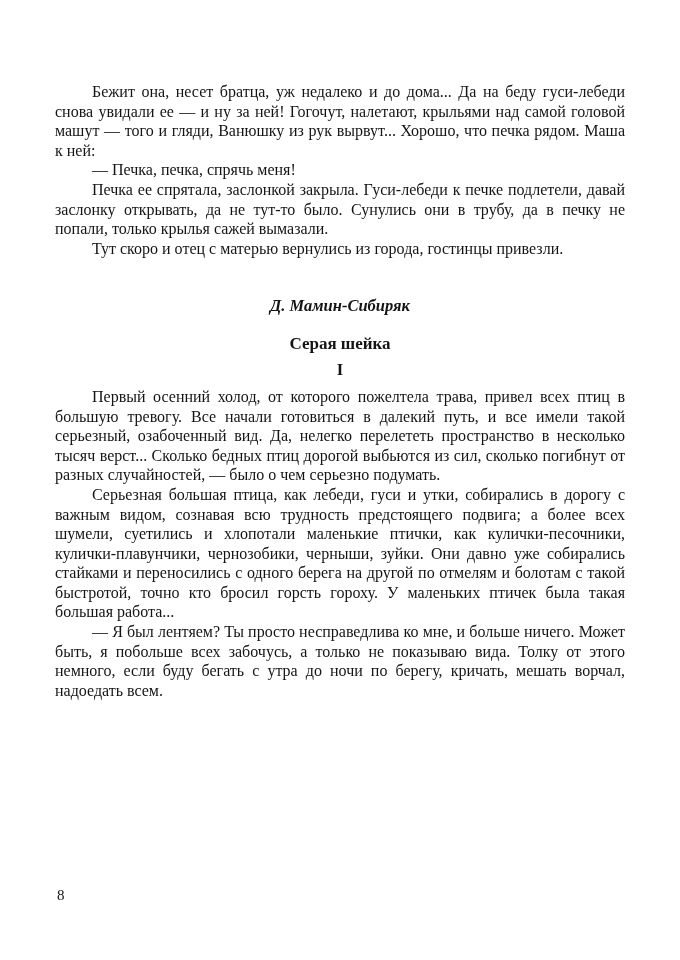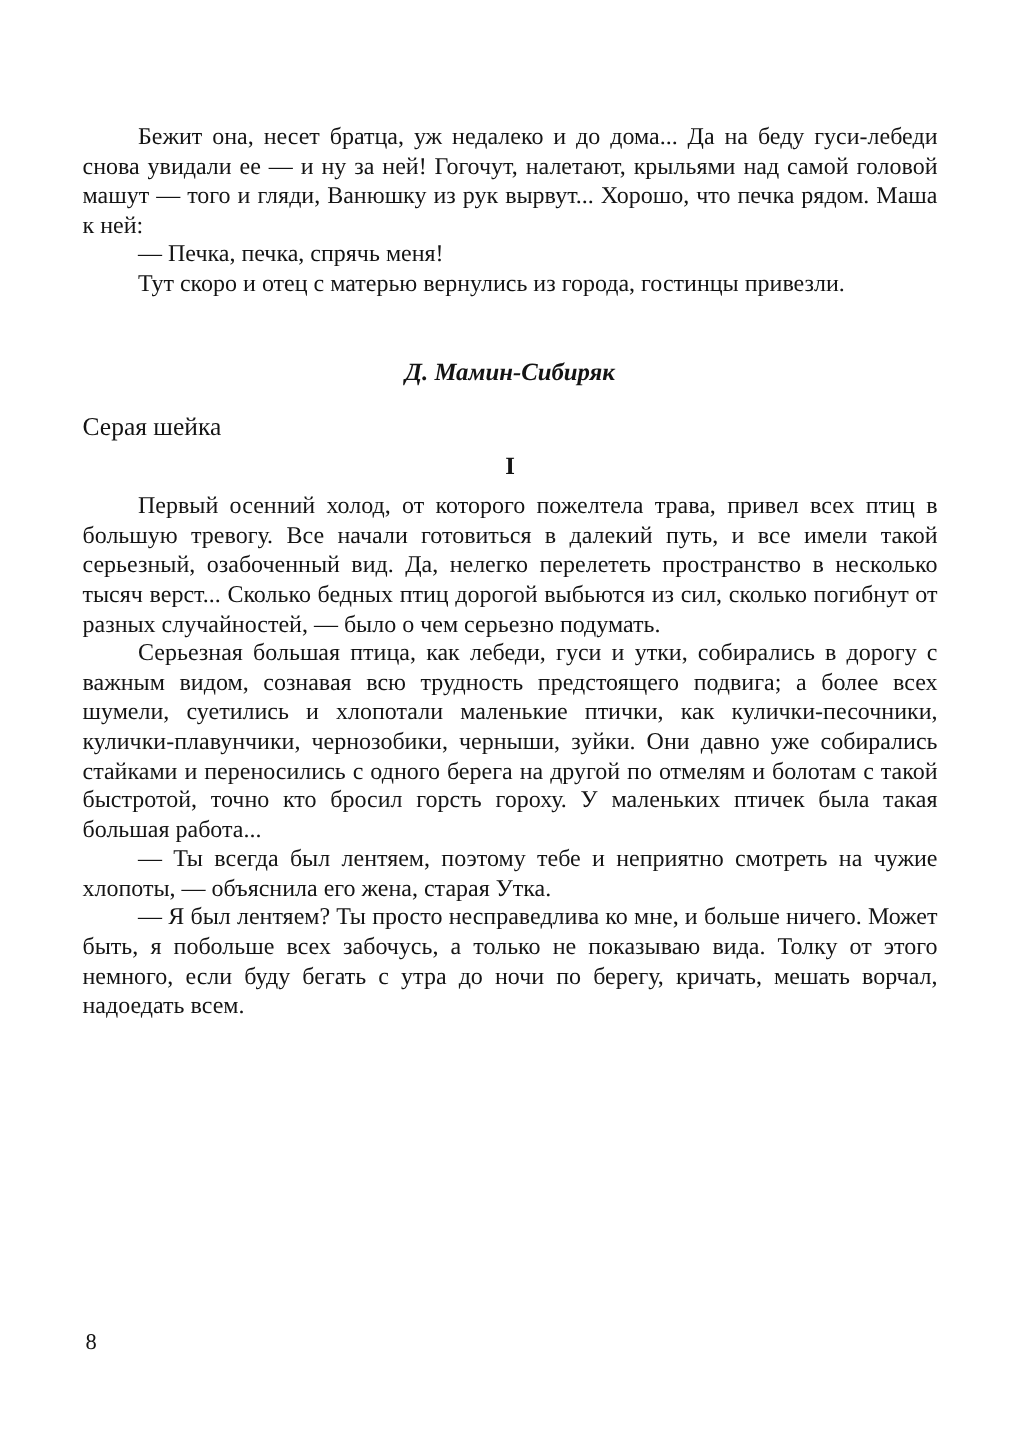--- a/index.html
+++ b/index.html
@@ -36,21 +36,22 @@
     text-indent: 0;
     font-weight: bold;
     font-style: italic;
     text-align: center;
     font-size: 16.5px;
   }
   .story-title {
     margin: 17px 0 0 0;
     font-size: 17px;
     line-height: 21px;
-    font-weight: normal;
+    font-weight: bold;
+    text-align: center;
   }
   .chapter-numeral {
     margin: 6px 0 7px 0;
     font-size: 16.5px;
     line-height: 20px;
     font-weight: bold;
     text-align: center;
   }
   .watermark {
     position: absolute;
@@ -79,30 +80,30 @@
 </head>
 <body>
 
 <div class="page">
 
 
   <div class="text-block">
 
     <p class="para">Бежит она, несет братца, уж недалеко и до дома... Да на беду гуси-лебеди снова увидали ее — и ну за ней! Гогочут, налетают, крыльями над самой головой машут — того и гляди, Ванюшку из рук вырвут... Хорошо, что печка рядом. Маша к ней:</p>
     <p class="para">— Печка, печка, спрячь меня!</p>
+    <p class="para">Печка ее спрятала, заслонкой закрыла. Гуси-лебеди к печке подлетели, давай заслонку открывать, да не тут-то было. Сунулись они в трубу, да в печку не попали, только крылья сажей вымазали.</p>
     <p class="para">Тут скоро и отец с матерью вернулись из города, гостинцы привезли.</p>
 
     <p class="para author-line">Д. Мамин-Сибиряк</p>
 
     <h1 class="story-title">Серая шейка</h1>
 
     <div class="chapter-numeral">I</div>
 
     <p class="para">Первый осенний холод, от которого пожелтела трава, привел всех птиц в большую тревогу. Все начали готовиться в далекий путь, и все имели такой серьезный, озабоченный вид. Да, нелегко перелететь пространство в несколько тысяч верст... Сколько бедных птиц дорогой выбьются из сил, сколько погибнут от разных случайностей, — было о чем серьезно подумать.</p>
     <p class="para">Серьезная большая птица, как лебеди, гуси и утки, собирались в дорогу с важным видом, сознавая всю трудность предстоящего подвига; а более всех шумели, суетились и хлопотали маленькие птички, как кулички-песочники, кулички-плавунчики, чернозобики, черныши, зуйки. Они давно уже собирались стайками и переносились с одного берега на другой по отмелям и болотам с такой быстротой, точно кто бросил горсть гороху. У маленьких птичек была такая большая работа...</p>
-    <p class="para">— Ты всегда был лентяем, поэтому тебе и неприятно смотреть на чужие хлопоты, — объяснила его жена, старая Утка.</p>
     <p class="para">— Я был лентяем? Ты просто несправедлива ко мне, и больше ничего. Может быть, я побольше всех забочусь, а только не показываю вида. Толку от этого немного, если буду бегать с утра до ночи по берегу, кричать, мешать ворчал, надоедать всем.</p>
 
   </div>
 
   <div class="page-number">8</div>
 
 </div>
 
 </body></html>

